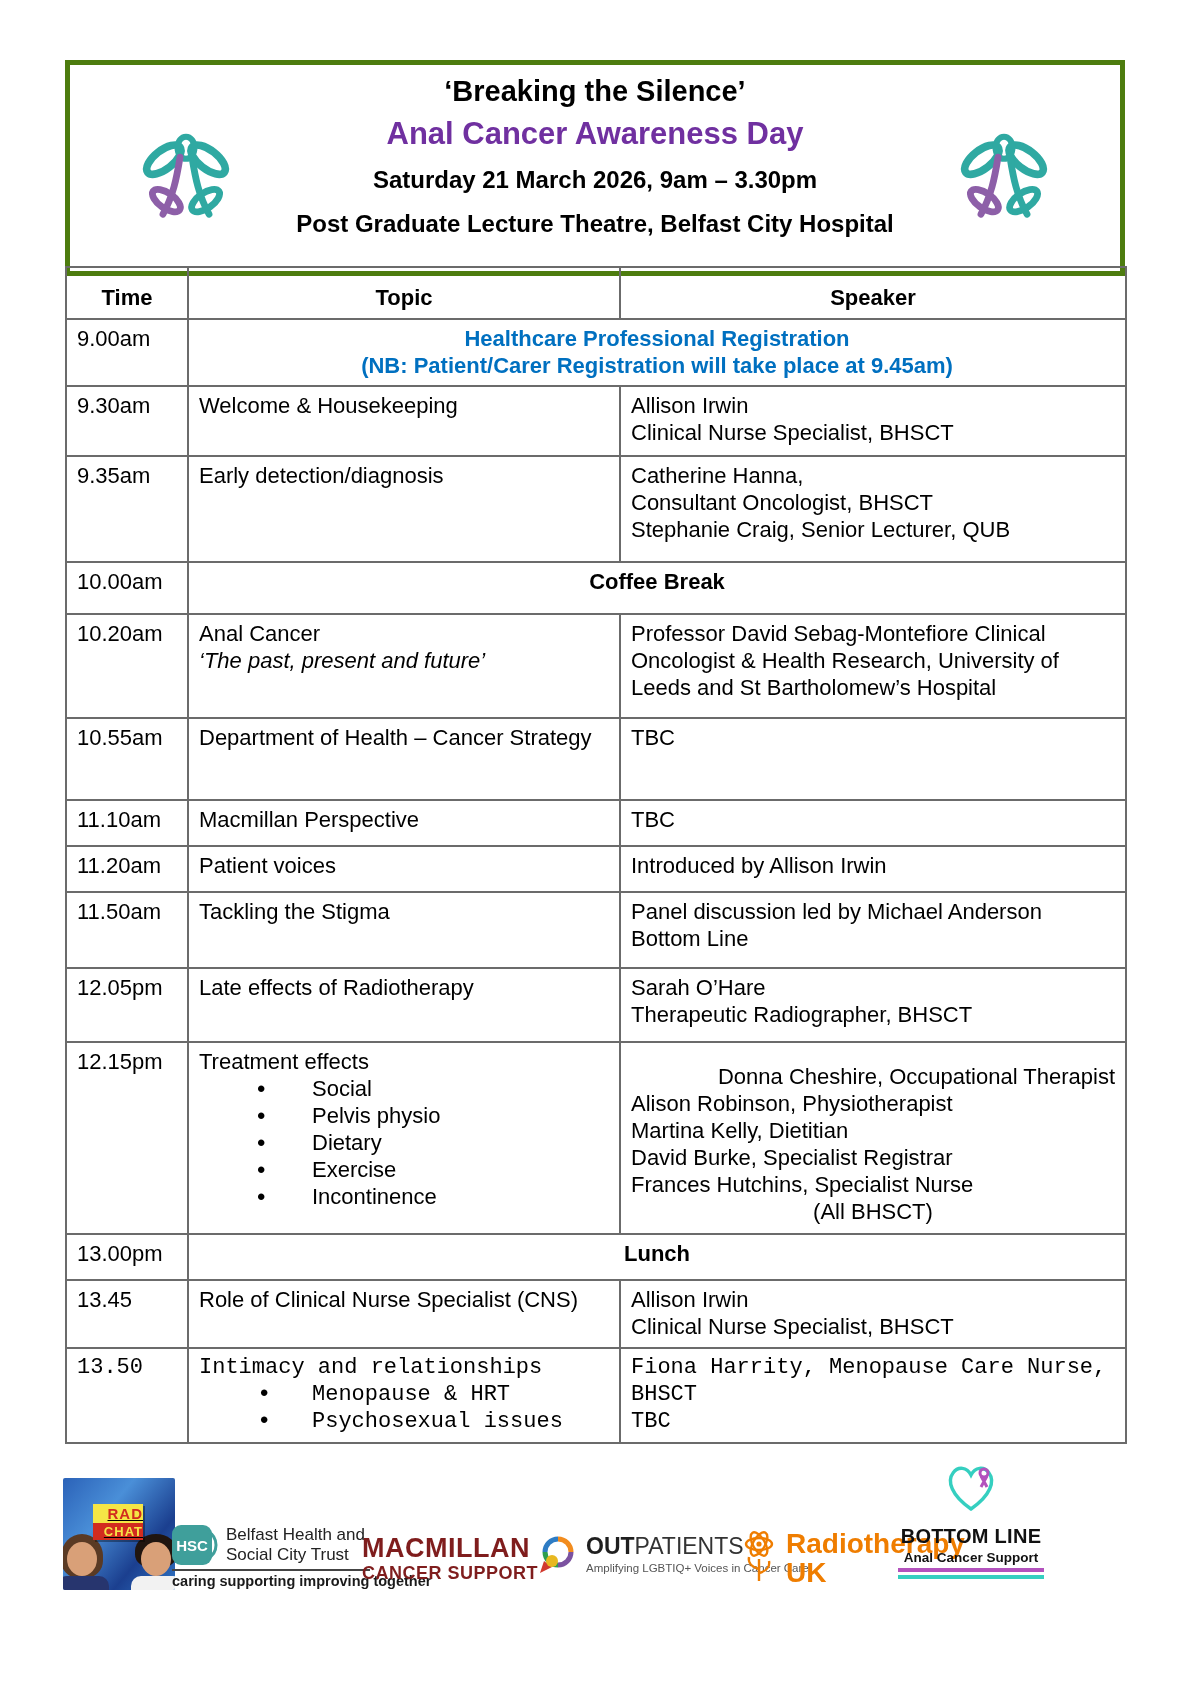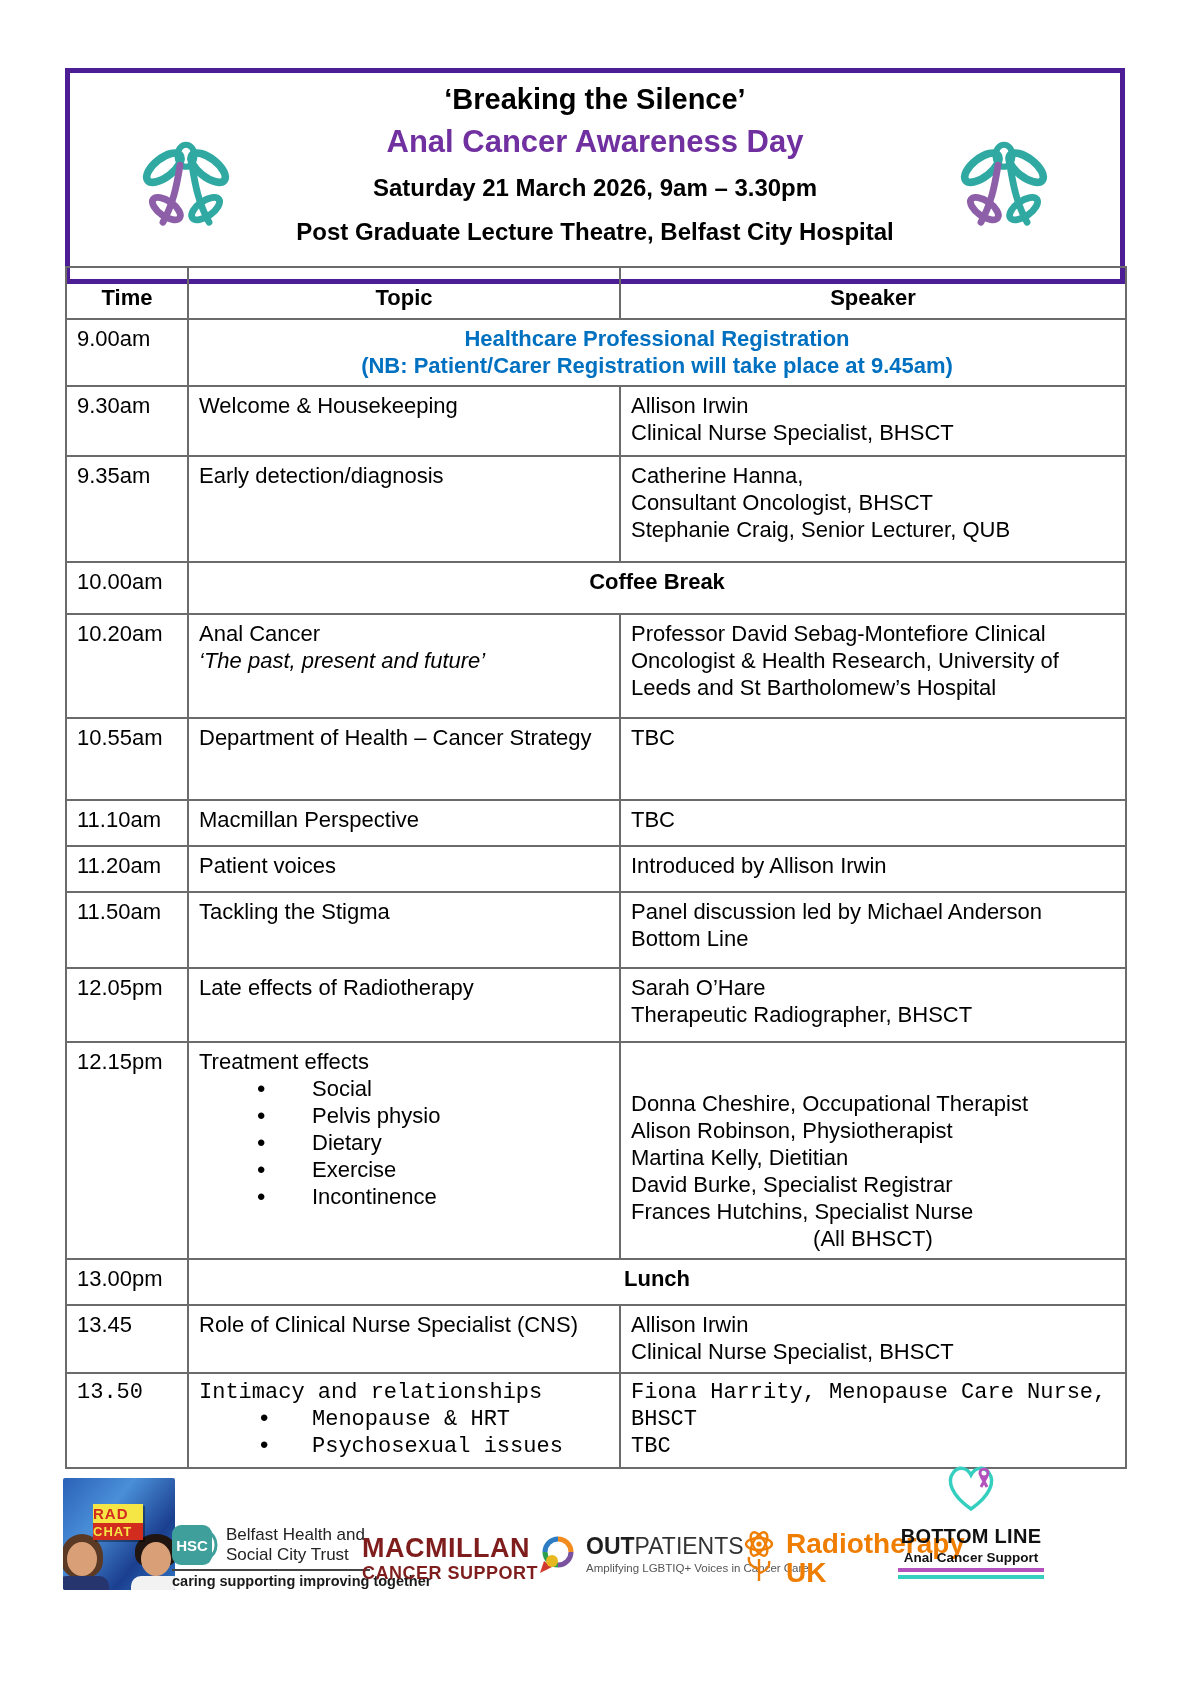--- a/index.html
+++ b/index.html
@@ -3,22 +3,22 @@
 <meta charset="utf-8">
 <style>
   html,body { margin:0; padding:0; }
   body {
     width:1190px; height:1683px; background:#ffffff; position:relative;
     font-family:"Liberation Sans", sans-serif; color:#000;
   }
 
   
   .header-box {
-    position:absolute; left:65px; top:68px; width:1060px; height:216px;
-    border:5px solid #4c1d95; box-sizing:border-box; text-align:center;
+    position:absolute; left:65px; top:60px; width:1060px; height:216px;
+    border:5px solid #4d7c0f; box-sizing:border-box; text-align:center;
     background:#fff;
   }
   .t1 { margin-top:10px; font-size:29px; font-weight:bold; }
   .t2 { margin-top:8px;  font-size:31px; font-weight:bold; color:#7030A0; }
   .t3 { margin-top:14px; font-size:24px; font-weight:bold; }
   .t4 { margin-top:16px; font-size:24px; font-weight:bold; }
   .butterfly { position:absolute; width:104px; height:98px; top:64px; }
   .butterfly.left  { left:64px; }
   .butterfly.right { right:64px; }
 
@@ -31,42 +31,42 @@
     border:2px solid #6b6b6b; vertical-align:top;
     padding:6px 10px; font-size:22px; line-height:1.22; word-wrap:break-word;
   }
   table.agenda thead th { font-weight:bold; text-align:center; padding-top:17px; }
   td.time-cell { padding-left:9px; }
   td.span-cell { text-align:center; vertical-align:middle; font-weight:bold; }
   td.span-cell.blue { color:#0070C0; }
   .cell-line { min-height:1px; }
   .cell-line.italic { font-style:italic; }
   .cell-line.center { text-align:center; }
-  .cell-line.gap-top { margin-top:42px; }
+  .cell-line.gap-top { margin-top:15px;text-align:right; }
   .cell-line.bullet { position:relative; padding-left:113px; }
   .cell-line.bullet::before { content:"\2022"; position:absolute; left:58px; top:-2px; font-size:24px; }
 
   
   .footer { position:absolute; left:0; top:1455px; width:1190px; height:170px; }
   .flogo { position:absolute; }
 
   
   .radchat {
     left:63px; top:23px; width:112px; height:112px; overflow:hidden; border-radius:2px;
     background:linear-gradient(130deg,#2b62b8 0%,#4a8fd8 35%,#1b3f8f 70%,#2f74c4 100%);
   }
   .radchat .person { position:absolute; bottom:-6px; width:46px; height:62px; }
   .radchat .person .hair { position:absolute; top:0; left:2px; width:42px; height:34px; border-radius:50% 50% 40% 40%; }
   .radchat .person .face { position:absolute; top:8px; left:8px; width:30px; height:34px; border-radius:50%; background:#d9a078; }
   .radchat .person .shirt { position:absolute; bottom:0; left:-2px; width:52px; height:20px; border-radius:10px 10px 0 0; }
   .radchat .p1 { left:-4px; } .radchat .p1 .hair { background:#5a3a24; height:44px; }
   .radchat .p1 .shirt { background:#27356e; }
   .radchat .p2 { right:-4px; } .radchat .p2 .hair { background:#201510; }
   .radchat .p2 .shirt { background:#f2f2f2; }
-  .radchat .sign { position:absolute; left:30px; top:26px; width:50px; text-align:left; box-shadow:2px 2px 0 rgba(0,0,0,.35); }
+  .radchat .sign { position:absolute; left:30px; top:26px; width:50px; text-align:right; box-shadow:2px 2px 0 rgba(0,0,0,.35);text-decoration:underline; }
   .radchat .sign .rad  { background:#f5e646; color:#d22c1f; font-weight:800; font-size:15px; letter-spacing:1px; padding:1px 0; }
   .radchat .sign .chat { background:#d22c1f; color:#f5e646; font-weight:800; font-size:13px; letter-spacing:1px; padding:1px 0; }
 
   
   .hsc { left:172px; top:70px; width:198px; }
   .hsc .row { display:flex; align-items:center; }
   .hsc .sq {
     width:40px; height:40px; border-radius:9px; background:#3f9f9b; color:#fff;
     font-weight:bold; font-size:15px; display:flex; align-items:center; justify-content:center;
     position:relative; flex:0 0 auto;

